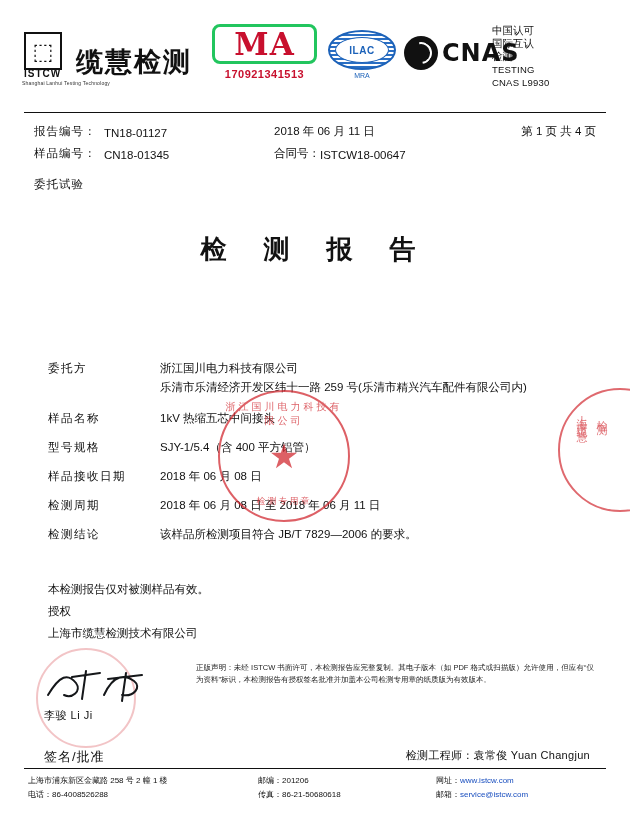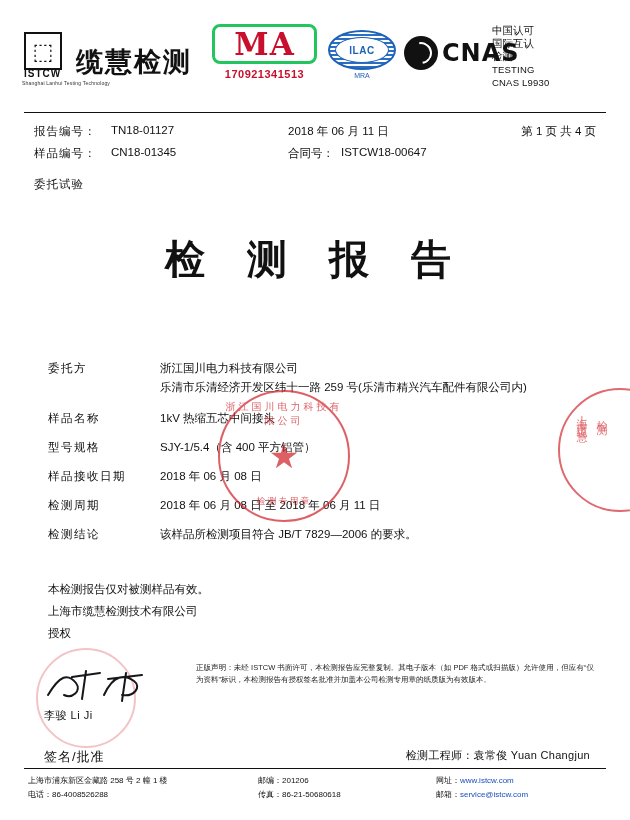--- a/index.html
+++ b/index.html
@@ -222,23 +222,22 @@
   .meta {
     position: absolute;
     left: 34px;
     right: 34px;
     top: 124px;
     font-size: 11.5px;
     color: #111;
   }
   .meta-row {
     display: flex;
-    align-items: flex-start;
+    align-items: flex-end;
     margin-bottom: 7px;
-    gap: 7px;
   }
   .meta-label {
     width: 70px;
     letter-spacing: 1px;
   }
   .meta-val {
     min-width: 110px;
   }
   .meta-mid-label {
     margin-left: 60px;
@@ -252,21 +251,21 @@
     font-size: 11.5px;
   }
 
   
   .doc-title {
     position: absolute;
     top: 232px;
     left: 0;
     right: 0;
     text-align: center;
-    font-size: 40px;
+    font-size: 26px;
     font-weight: bold;
     letter-spacing: 14px;
     color: #111;
     font-family: "DejaVu Sans", sans-serif;
   }
 
   
   .fields {
     position: absolute;
     left: 48px;
@@ -548,22 +547,22 @@
     <div class="ring-bottom">检测专用章</div>
   </div>
   <div class="stamp stamp-side">
     <div class="vtext">上海市缆慧</div>
     <div class="vtext2">检测</div>
   </div>
   <div class="stamp stamp-sig"></div>
 
   <div class="statement">
     <div>本检测报告仅对被测样品有效。</div>
+    <div>授权</div>
     <div>上海市缆慧检测技术有限公司</div>
-    <div>授权</div>
   </div>
 
   <div class="disclaimer">正版声明：未经 ISTCW 书面许可，本检测报告应完整复制。其电子版本（如 PDF 格式或扫描版）允许使用，但应有“仅为资料”标识，本检测报告有授权签名批准并加盖本公司检测专用章的纸质版为有效版本。</div>
 
   <svg class="sig-script" viewBox="0 0 110 42">
     <path d="M6 30 C18 10, 26 8, 34 18 C40 26, 30 34, 22 30 M30 12 L58 8 M44 6 L40 34
              M62 30 C72 8, 84 10, 92 16 C100 22, 92 32, 80 30 M66 14 L100 10 M84 8 L80 36" fill="none" stroke="#15171a" stroke-width="2" stroke-linecap="round"></path>
   </svg>
   <div class="sig-name">李骏  Li Ji</div>
   <div class="sig-label">签名/批准</div>

